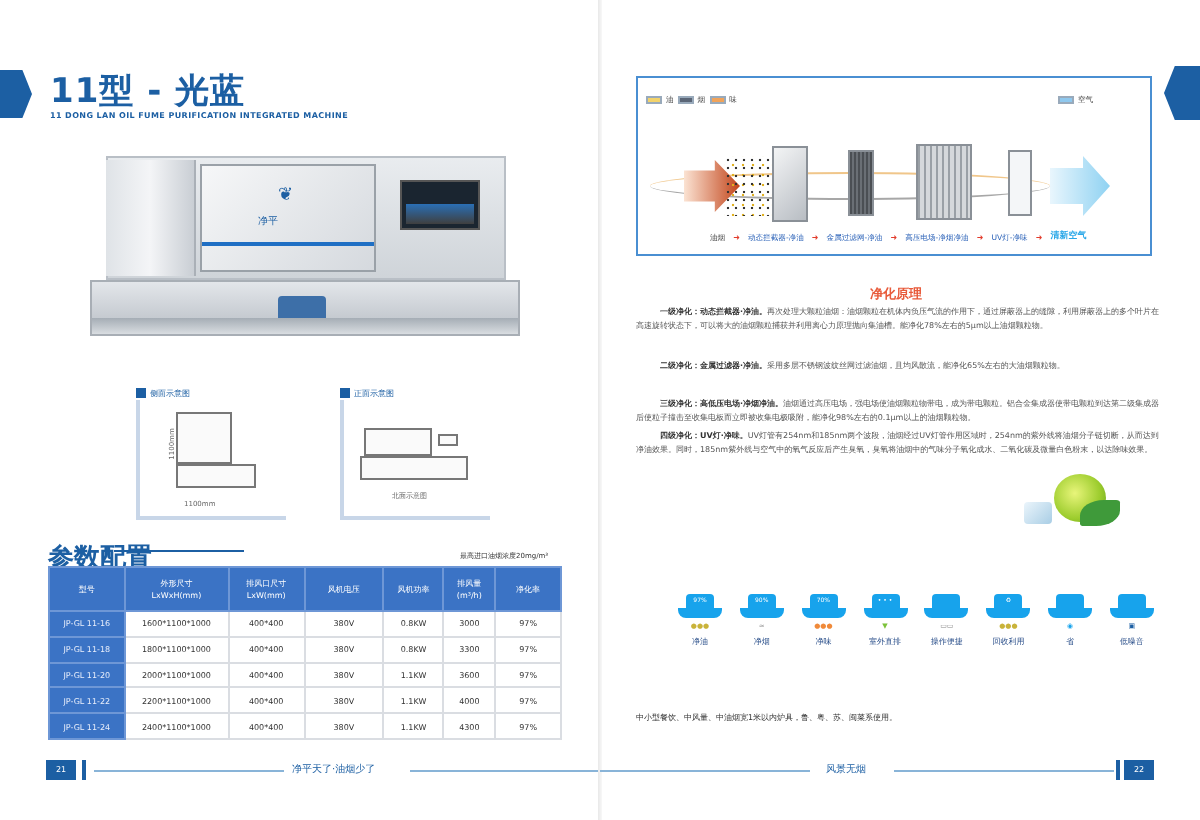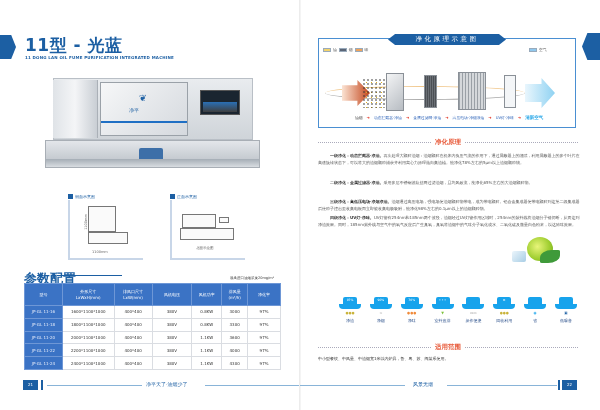--- a/index.html
+++ b/index.html
@@ -223,21 +223,20 @@
       <span class="sw" style="background:#5b6677"></span>
         <span>烟</span>
       <span class="sw" style="background:#f0a35a"></span>
         <span>味</span>
     </div>
     <div class="legend" style="left:210px;top:8px;">
       <span class="sw" style="background:#8fc8ee"></span>
         <span>空气</span>
     </div>
   </div>
-  <div class="diagram-banner">净化原理示意图</div>
 
   <div class="wave"></div>
   <div class="flow-arrow-in"></div>
   <div class="particles"></div>
   <div class="filter" style="left:86px;top:73px;width:18px;height:38px;"></div>
   <div class="filter dark" style="left:124px;top:75px;width:13px;height:33px;"></div>
   <div class="filter" style="left:158px;top:72px;width:28px;height:38px;background:repeating-linear-gradient(90deg,#9aa0a6 0,#9aa0a6 1px,#d5d8db 1px,#d5d8db 3px);"></div>
   <div class="filter" style="left:204px;top:75px;width:12px;height:33px;background:#f4f6f8;"></div>
   <div class="flow-arrow-out"></div>
 
@@ -248,21 +247,21 @@
       <span class="arr">➜</span>
     <span class="st">金属过滤网-净油</span>
       <span class="arr">➜</span>
     <span class="st">高压电场-净烟净油</span>
       <span class="arr">➜</span>
     <span class="st">UV灯-净味</span>
       <span class="arr">➜</span>
     <span class="st last">清新空气</span>
   </div>
 
-  <div class="sec-head" style="left:18px;top:138px;">
+  <div class="sec-head" style="left:18px;top:138px;flex-direction:column;">
     <span class="dots"></span>
       <span class="txt">净化原理</span>
       <span class="dots"></span>
   </div>
   <div class="para" style="left:18px;top:152px;"><b>一级净化：动态拦截器·净油。</b><span>再次处理大颗粒油烟：油烟颗粒在机体内负压气流的作用下，通过屏蔽器上的缝隙，利用屏蔽器上的多个叶片在高速旋转状态下，可以将大的油烟颗粒捕获并利用离心力原理抛向集油槽。能净化78%左右的5μm以上油烟颗粒物。</span></div>
   <div class="para" style="left:18px;top:179px;"><b>二级净化：金属过滤器·净油。</b><span>采用多层不锈钢波纹丝网过滤油烟，且均风散流，能净化65%左右的大油烟颗粒物。</span></div>
   <div class="para" style="left:18px;top:198px;"><b>三级净化：高低压电场·净烟净油。</b><span>油烟通过高压电场，强电场使油烟颗粒物带电，成为带电颗粒。铝合金集成器使带电颗粒到达第二级集成器后使粒子撞击至收集电板而立即被收集电极吸附，能净化98%左右的0.1μm以上的油烟颗粒物。</span></div>
   <div class="para" style="left:18px;top:214px;"><b>四级净化：UV灯·净味。</b><span>UV灯管有254nm和185nm两个波段，油烟经过UV灯管作用区域时，254nm的紫外线将油烟分子链切断，从而达到净油效果。同时，185nm紫外线与空气中的氧气反应后产生臭氧，臭氧将油烟中的气味分子氧化成水、二氧化碳及微量白色粉末，以达除味效果。</span></div>
 
   <div class="lime" style="left:212px;">
@@ -332,25 +331,20 @@
     <div class="feat">
       <div class="hood">
           <div class="cap"></div>
           <div class="brim"></div>
         </div>
       <div class="mark" style="color:#1c5fa3">▣</div>
       <div class="lbl">低噪音</div>
     </div>
   </div>
 
-  <div class="sec-head" style="left:18px;top:343px;">
-    <span class="dots"></span>
-      <span class="txt">适用范围</span>
-      <span class="dots"></span>
-  </div>
   <div class="para" style="left:18px;top:355px;text-indent:0;color:#333;">中小型餐饮、中风量、中油烟宽1米以内炉具，鲁、粤、苏、闽菜系使用。</div>
 
   <div class="footline" style="left:0;width:105px;"></div>
   <div class="foottext" style="left:113px;">风景无烟</div>
   <div class="footline" style="left:147px;width:110px;"></div>
   <div class="pagebar" style="left:258px;"></div>
   <div class="pagenum" style="left:262px;">22</div>
 </div>
 <div class="corner-tab"></div>
 

